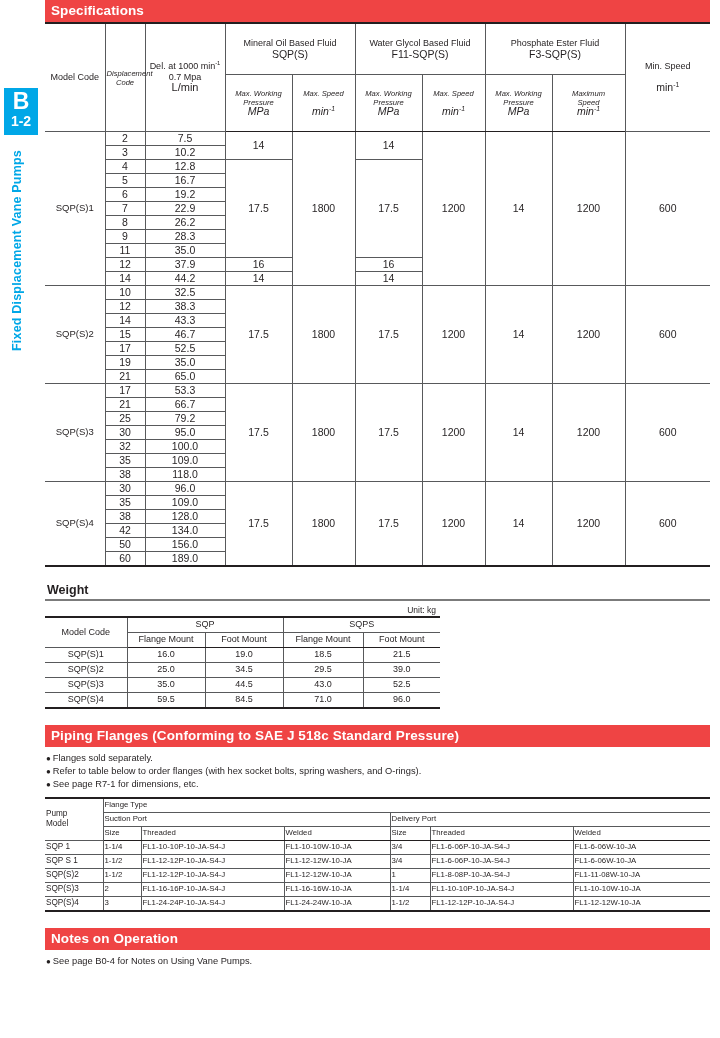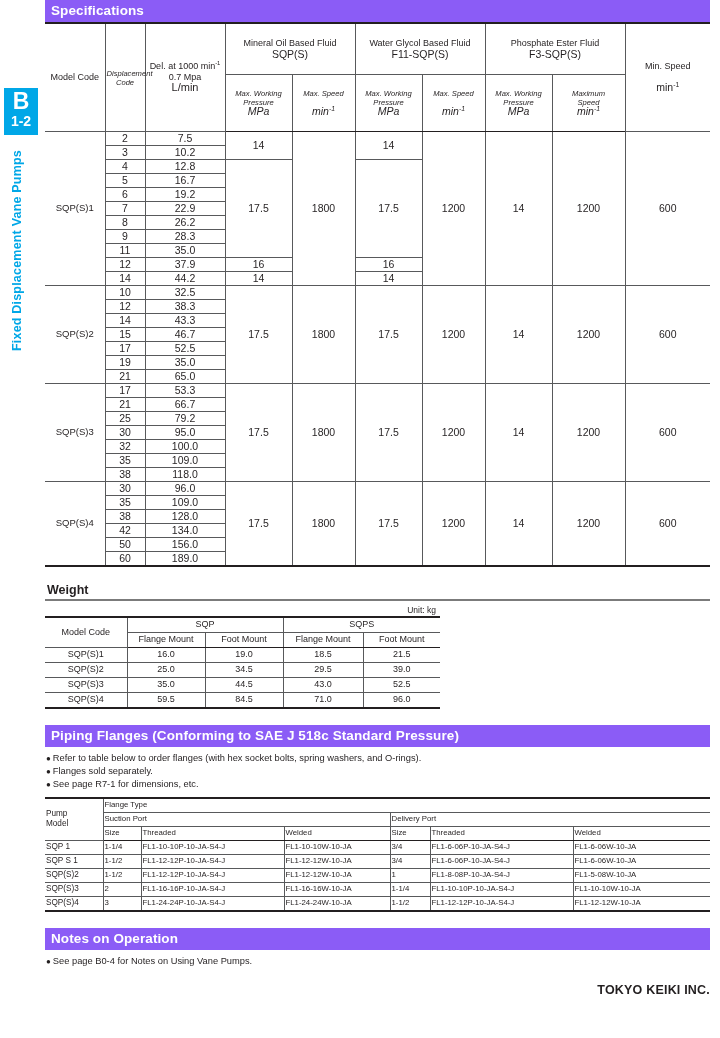--- a/index.html
+++ b/index.html
@@ -32,21 +32,21 @@
     position: absolute; left: 10px; top: 150px;
     writing-mode: vertical-rl; transform: rotate(180deg);
     color: #00a7e7; font-size: 12.5px; font-weight: bold;
     letter-spacing: 0.2px; white-space: nowrap;
   }
 
   
   #content { position: absolute; left: 45px; top: 0; width: 665px; }
 
   .blue-band {
-    background: #8b5cf6; color: #ffffff;
+    background: #ef4444; color: #ffffff;
     font-size: 13.5px; font-weight: bold;
     padding: 3px 6px 4px 6px;
     letter-spacing: 0.1px;
   }
 
   .sec-title {
     font-size: 12.5px; font-weight: bold; color: #231f20;
     padding: 0 0 2px 2px; border-bottom: 2px solid #7b7b7b;
   }
 
@@ -382,22 +382,22 @@
           <td class=" tbl-bottom">71.0</td>
           <td class="outer-r tbl-bottom">96.0</td>
         </tr>
       </tbody>
   </table>
 
   <div class="gap-md"></div>
 
   <div class="blue-band">Piping Flanges (Conforming to SAE J 518c Standard Pressure)</div>
   <div class="bullets" id="piping-bullets">
+      <div><span class="dot">●</span><span>Flanges sold separately.</span></div>
       <div><span class="dot">●</span><span>Refer to table below to order flanges (with hex socket bolts, spring washers, and O-rings).</span></div>
-      <div><span class="dot">●</span><span>Flanges sold separately.</span></div>
       <div><span class="dot">●</span><span>See page R7-1 for dimensions, etc.</span></div>
     </div>
 
   <table id="flange-table">
     <colgroup>
       <col style="width:58px">
       <col style="width:38px">
         <col style="width:143px">
         <col style="width:106px">
       <col style="width:40px">
@@ -439,21 +439,21 @@
           <td>FL1-6-06P-10-JA-S4-J</td>
           <td class="outer-r">FL1-6-06W-10-JA</td>
         </tr>
         <tr>
           <td class="outer-l pm">SQP(S)2</td>
           <td>1-1/2</td>
           <td>FL1-12-12P-10-JA-S4-J</td>
           <td>FL1-12-12W-10-JA</td>
           <td>1</td>
           <td>FL1-8-08P-10-JA-S4-J</td>
-          <td class="outer-r">FL1-5-08W-10-JA</td>
+          <td class="outer-r">FL1-11-08W-10-JA</td>
         </tr>
         <tr>
           <td class="outer-l pm">SQP(S)3</td>
           <td>2</td>
           <td>FL1-16-16P-10-JA-S4-J</td>
           <td>FL1-16-16W-10-JA</td>
           <td>1-1/4</td>
           <td>FL1-10-10P-10-JA-S4-J</td>
           <td class="outer-r">FL1-10-10W-10-JA</td>
         </tr>
@@ -469,14 +469,13 @@
       </tbody>
   </table>
 
   <div class="gap-md"></div>
 
   <div class="blue-band">Notes on Operation</div>
   <div class="bullets" id="notes-bullets">
       <div><span class="dot">●</span><span>See page B0-4 for Notes on Using Vane Pumps.</span></div>
     </div>
 
-  <div class="brand">TOKYO KEIKI INC.</div>
 </div>
 
 </body></html>

